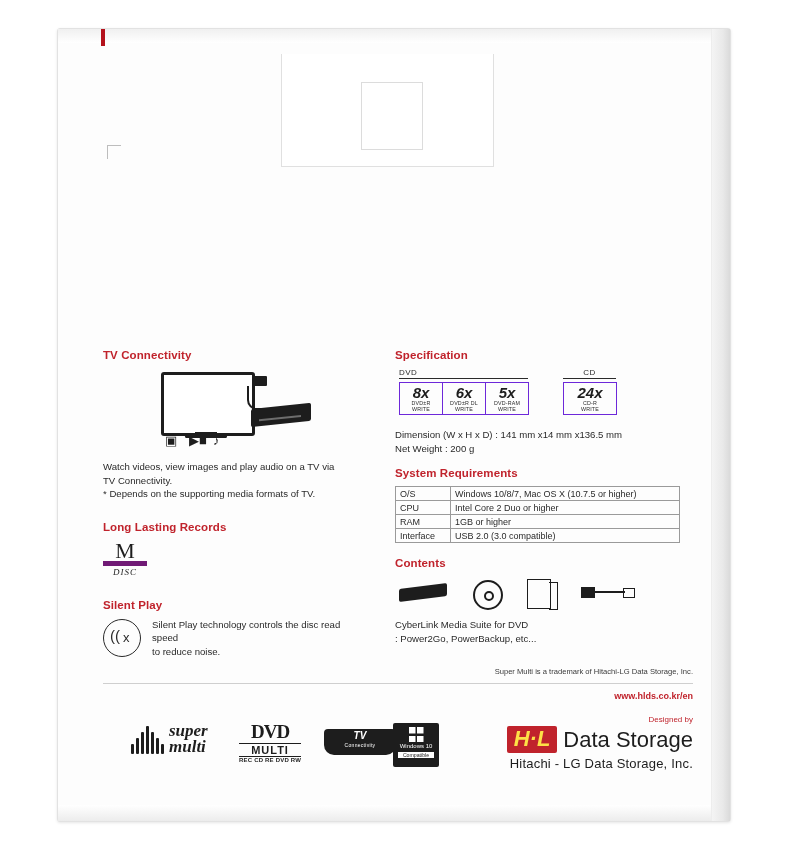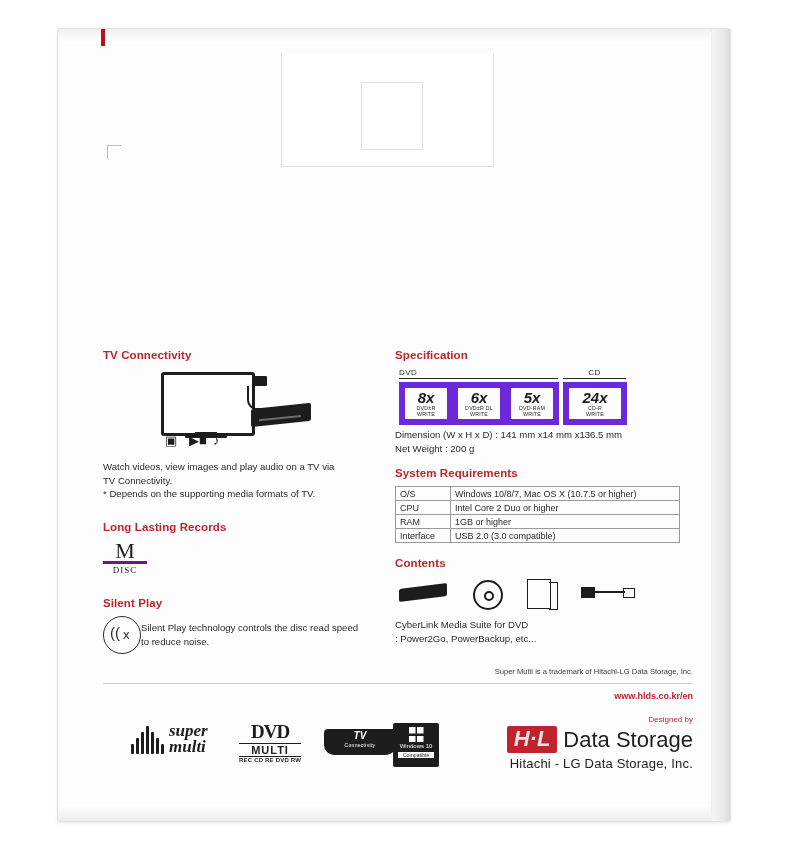--- a/index.html
+++ b/index.html
@@ -164,24 +164,24 @@
   #icon-video  { left: 86px; }
   #icon-music  { left: 110px; }
 
   
   #mdisc-row { display: flex; align-items: center; gap: 10px; margin-top: 4px; }
   #mdisc-logo {
     width: 44px; text-align: center; color: #1d1d1d;
     font-family: "Liberation Serif", serif;
   }
   #mdisc-m { font-size: 22px; line-height: 21px; }
-  #mdisc-word { font-size: 9px; letter-spacing: 1px; border-top: 3px solid #701a75; padding-top: 1px; }
-
-  
-  #silent-row { display: flex; align-items: center; margin-top: 4px; }
+  #mdisc-word { font-size: 9px; letter-spacing: 1px; border-top: 5px solid #701a75; padding-top: 1px; font-style: italic; }
+
+  
+  #silent-row { display: flex; align-items: center; gap: 11px; margin-top: 4px; }
   #silent-circle {
     width: 36px; height: 36px; border: 1.4px solid #2a2a2a; border-radius: 50%;
     position: relative; flex: none;
   }
   #silent-circle::before {
     content: "((";
     position: absolute; left: 6px; top: 7px;
     font-size: 15px; color: #2a2a2a; line-height: 18px;
   }
   #silent-circle::after {
@@ -191,21 +191,21 @@
   }
 
   
   .spd-group { display: inline-block; vertical-align: top; }
   .spd-label {
     font-size: 8px; color: #2a2a2a; letter-spacing: .5px;
     border-bottom: 1px solid #2a2a2a; padding-bottom: 1px; margin-bottom: 3px;
   }
   .spd-badges { display: flex; }
   .spd-badge {
-    border: 6px solid #6d28d9;
+    border: 1px solid #6d28d9;
     text-align: center;
     padding: 2px 6px 2px 6px;
     margin-right: -1px;
     min-width: 30px;
   }
   .spd-x { font-size: 15px; font-style: italic; font-weight: bold; color: #1d1d1d; line-height: 15px; }
   .spd-sub { font-size: 5.3px; color: #2a2a2a; line-height: 6px; letter-spacing: .2px; }
 
   #dim-text { font-size: 9.6px; color: #2a2a2a; line-height: 14px; margin-top: 8px; }
 
@@ -305,21 +305,21 @@
       linear-gradient(#ffffff,#ffffff) left bottom/6.5px 6.5px no-repeat,
       linear-gradient(#ffffff,#ffffff) right bottom/6.5px 6.5px no-repeat;
   }
   #win-t1 { font-size: 6px; line-height: 7px; }
   #win-t2 { font-size: 5.2px; background: #ffffff; color: #1d1d1d; margin: 2px 5px 0 5px; }
 
   #brand-block { position: absolute; right: 0px; top: 0px; text-align: right; width: 240px; }
   #designed-by { font-size: 8px; color: #c0232c; margin-bottom: 2px; }
   #brand-line { display: flex; align-items: center; justify-content: flex-end; gap: 6px; }
   #hl-mark {
-    background: #c0232c; color: #e5e5e5;
+    background: #c0232c; color: #fde047;
     font-size: 22px; font-weight: bold; font-style: italic;
     padding: 1px 7px 2px 7px; border-radius: 2px; line-height: 24px; text-align: center;
   }
   #brand-name { font-size: 22px; color: #1d1d1d; line-height: 24px; }
   #brand-full { font-size: 13px; color: #1d1d1d; margin-top: 3px; letter-spacing: .2px; }
 </style>
 </head>
 <body>
 
 <div id="product-box">

